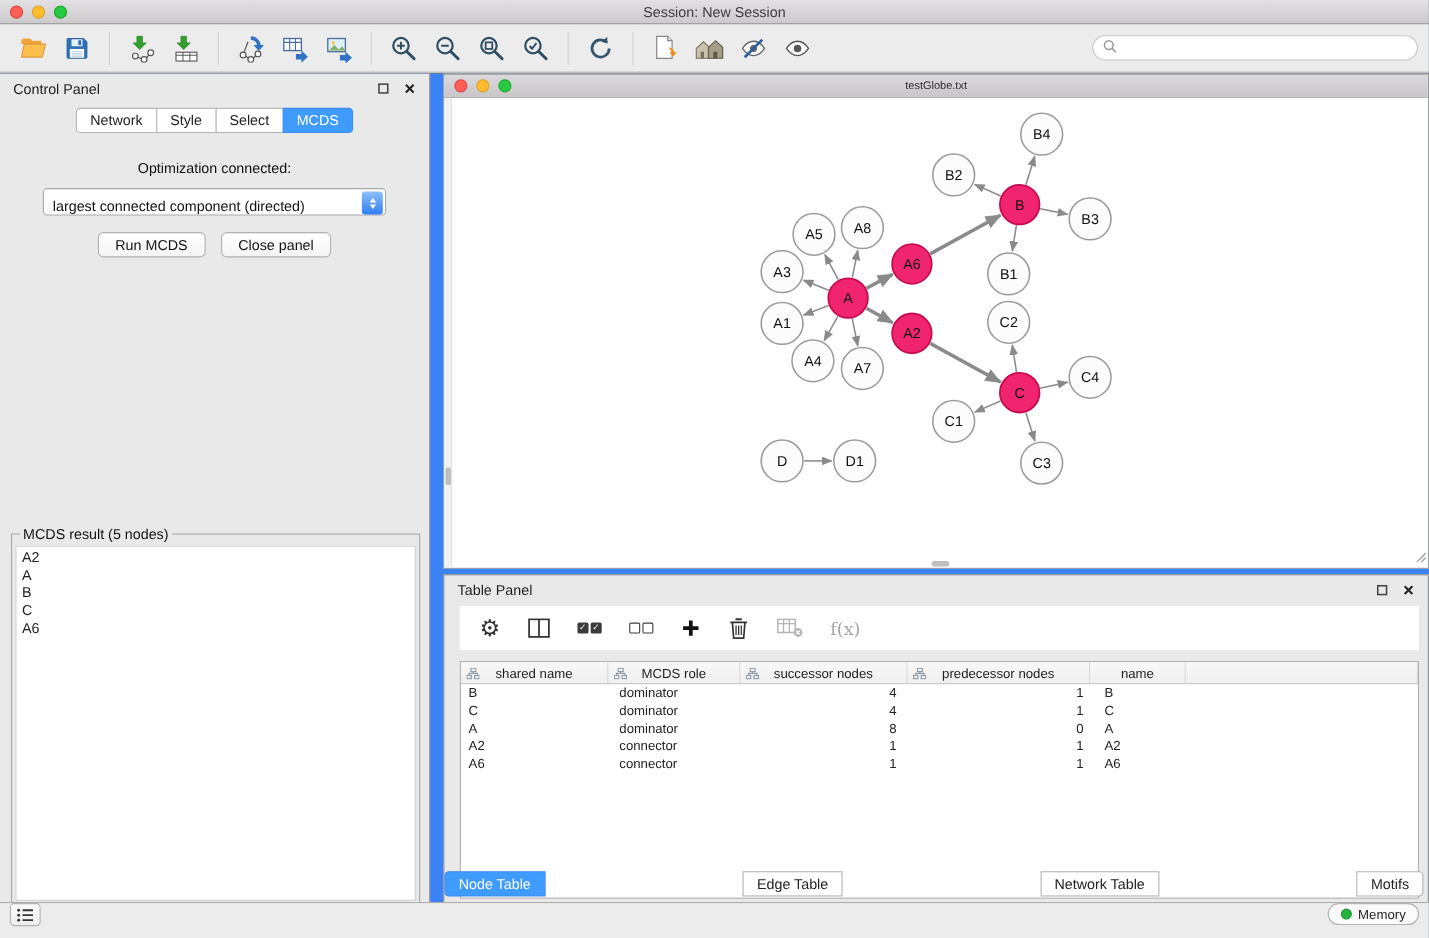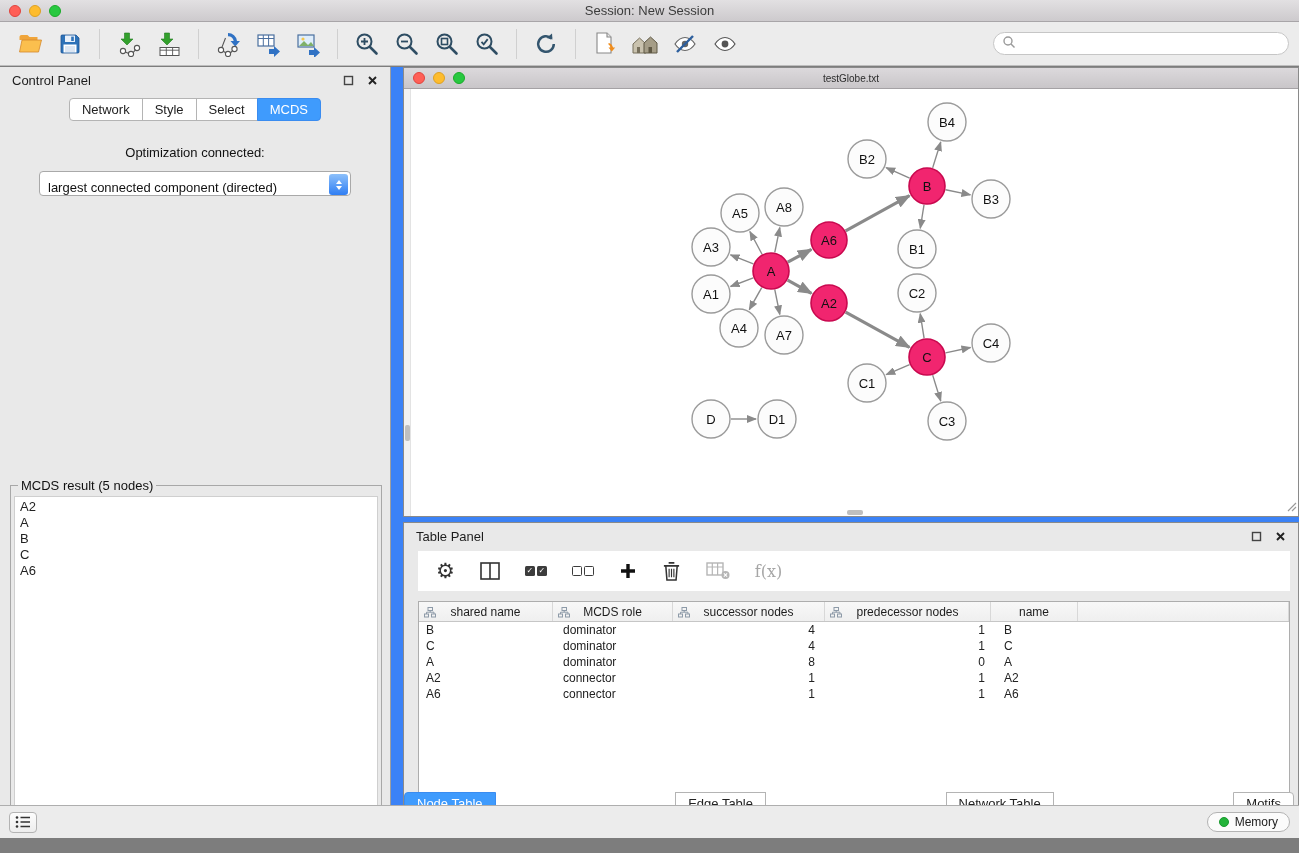--- a/index.html
+++ b/index.html
@@ -76,21 +76,21 @@
   .tr{display:flex;height:16px;line-height:16px}
   .td{overflow:hidden;white-space:nowrap}
   .td.c0{padding-left:7px}
   .td.c1{padding-left:10px}
   .td.c2{text-align:right;padding-right:10px}
   .td.c3{text-align:right;padding-right:6px}
   .td.c4{padding-left:13px}
   .tp-tabs{position:absolute;left:0;right:4px;top:269px;display:flex;justify-content:space-between}
 
   
-  .statusbar{position:absolute;left:0;right:0;bottom:15px;height:33px;background:#ececec;border-top:1px solid #aeaeae;display:flex;align-items:center;padding:0 9px}
+  .statusbar{position:absolute;left:0;right:0;bottom:0;height:33px;background:#ececec;border-top:1px solid #aeaeae;display:flex;align-items:flex-start;padding:0 9px}
   .list-btn{width:28px;height:21px;border:1px solid #b3b3b3;border-radius:4px;background:linear-gradient(#fdfdfd,#ededed);display:flex;align-items:center;justify-content:center}
   .memory-btn{margin-left:auto;display:flex;align-items:center;gap:6px;border:1px solid #b3b3b3;border-radius:11px;background:#fbfbfb;padding:2px 11px;font-size:12px;color:#222}
   .mem-dot{width:10px;height:10px;border-radius:50%;background:#23b33a;border:1px solid #189a2e}
 </style>
 </head>
 <body>
 
 <div class="titlebar">
   <div class="lights">
     <span class="light red"></span>
@@ -257,20 +257,24 @@
       <span class="seg-tab">Select</span>
       <span class="seg-tab active">MCDS</span>
     </div>
     <div class="opt-label">Optimization connected:</div>
     <div class="combo">
       <span class="value">largest connected component (directed)</span>
       <span class="stepper">
           <i class="tri-up"></i>
           <i class="tri-down"></i>
         </span>
+    </div>
+    <div class="btn-row">
+      <button class="btn">Run MCDS</button>
+      <button class="btn">Close panel</button>
     </div>
     <fieldset class="mcds-fieldset">
       <legend>MCDS result (5 nodes)</legend>
       <div class="mcds-list">
           <div>A2</div>
           <div>A</div>
           <div>B</div>
           <div>C</div>
           <div>A6</div>
         </div>

